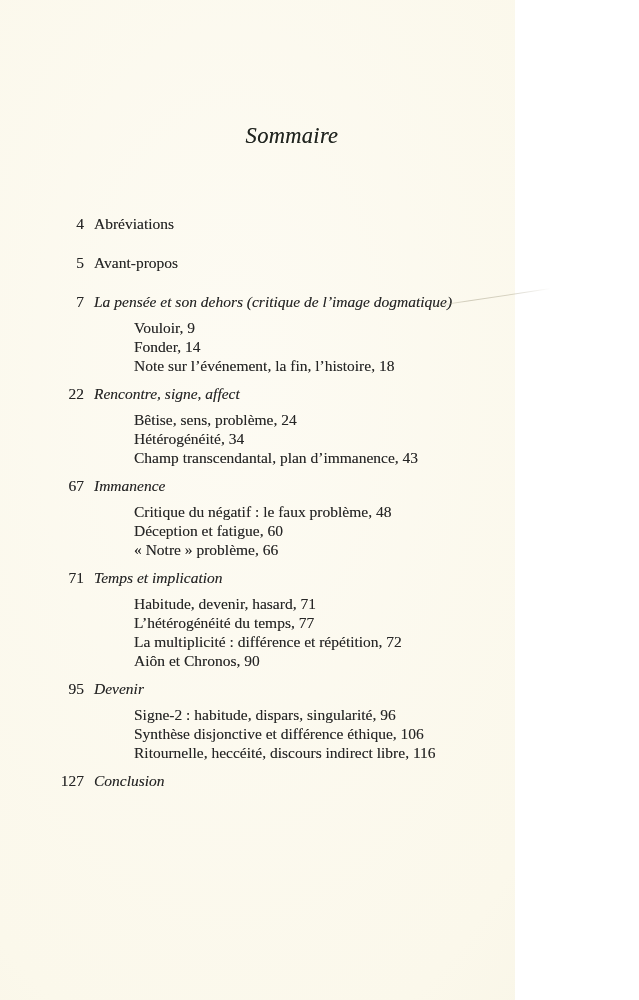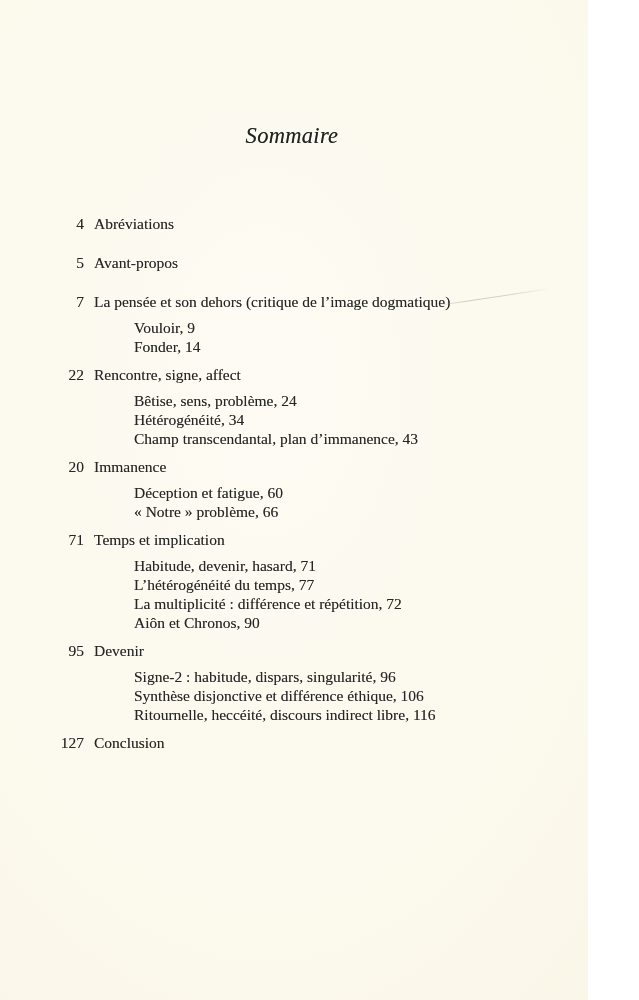--- a/index.html
+++ b/index.html
@@ -7,21 +7,21 @@
     padding: 0;
   }
   body {
     width: 639px;
     height: 1000px;
     overflow: hidden;
     font-family: "Liberation Serif", "DejaVu Serif", serif;
   }
   .page {
     position: relative;
-    width: 588px;
+    width: 515px;
     height: 1000px;
     background:
       radial-gradient(130% 120% at 45% 38%, #fdfbf3 0%, #fbf8eb 58%, #f4f0df 100%);
     color: #262626;
   }
   .page-title {
     position: absolute;
     top: 122px;
     left: 0;
     width: 584px;
@@ -55,20 +55,21 @@
   .num {
     display: inline-block;
     width: 34px;
     text-align: right;
     flex: 0 0 34px;
   }
   .label {
     margin-left: 10px;
   }
   .label.italic {
+    font-style: italic;
   }
   .subs {
     margin-top: 7px;
     margin-left: 84px;
   }
   .sub {
     line-height: 19px;
     white-space: nowrap;
   }
   .crease {
@@ -110,41 +111,43 @@
   </div>
 
   <div class="entry has-subs">
     <div class="row">
       <span class="num">7</span>
       <span class="label italic">La pensée et son dehors (critique de l’image dogmatique)</span>
     </div>
     <div class="subs">
           <div class="sub">Vouloir, 9</div>
           <div class="sub">Fonder, 14</div>
+          <div class="sub">Note sur l’événement, la fin, l’histoire, 18</div>
         </div>
   </div>
 
   <div class="entry has-subs">
     <div class="row">
       <span class="num">22</span>
       <span class="label italic">Rencontre, signe, affect</span>
     </div>
     <div class="subs">
           <div class="sub">Bêtise, sens, problème, 24</div>
           <div class="sub">Hétérogénéité, 34</div>
           <div class="sub">Champ transcendantal, plan d’immanence, 43</div>
         </div>
   </div>
 
   <div class="entry has-subs">
     <div class="row">
-      <span class="num">20</span>
+      <span class="num">67</span>
       <span class="label italic">Immanence</span>
     </div>
     <div class="subs">
+          <div class="sub">Critique du négatif : le faux problème, 48</div>
           <div class="sub">Déception et fatigue, 60</div>
           <div class="sub">« Notre » problème, 66</div>
         </div>
   </div>
 
   <div class="entry has-subs">
     <div class="row">
       <span class="num">71</span>
       <span class="label italic">Temps et implication</span>
     </div>

